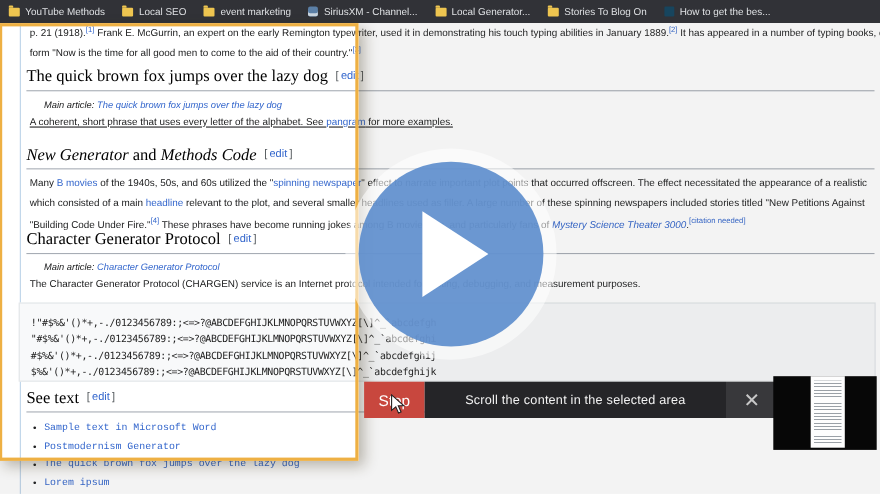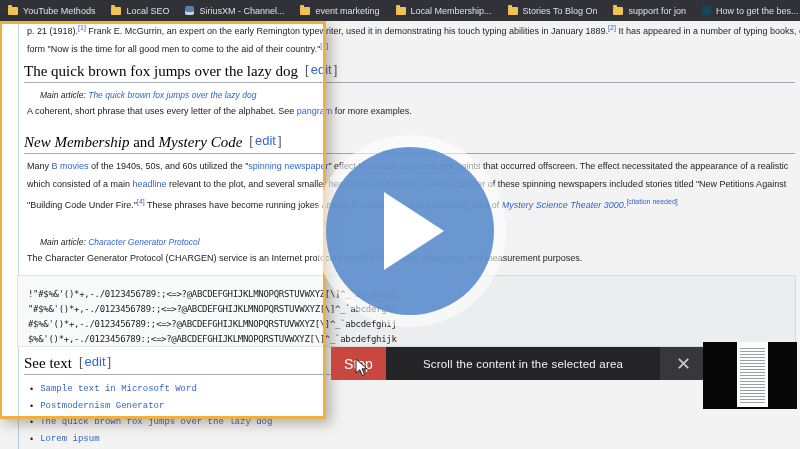--- a/index.html
+++ b/index.html
@@ -25,21 +25,21 @@
   .tline { position:absolute; left:27px; white-space:nowrap; font-size:9px; color:#202122; }
   .para-multi { position:absolute; left:27px; white-space:nowrap; font-size:9px; color:#202122; line-height:18px; }
   .para-multi div { white-space:nowrap; }
   .sg-lnk { color:#3366cc; }
   .sg-it { font-style:italic; }
   .sg-itlnk { color:#3366cc; font-style:italic; }
   .sg-ref { color:#3366cc; font-size:7px; vertical-align:4px; }
   .h2 { position:absolute; left:24px; right:5px; height:21px; font-family:"Liberation Serif", serif;
     font-size:15px; color:#000; border-bottom:1px solid #a7adb5; white-space:nowrap; }
   .h2 .sg-it { font-style:italic; }
-  .editsec { font-family:"Liberation Sans", sans-serif; font-size:13px; margin-left:7px;
+  .editsec { font-family:"Liberation Sans", sans-serif; font-size:10px; margin-left:7px;
     vertical-align:2px; cursor:pointer; }
   .editsec .br { color:#54595d; }
   .editsec .ed { color:#3366cc; padding:0 2px; }
   .main-article { position:absolute; left:40px; font-size:8.5px; font-style:italic; color:#202122; white-space:nowrap; }
   .codeblock { position:absolute; left:17px; top:254px; width:779px; height:72px; background:#f8f9fa;
     border:1px solid #e2e5e8; padding:11px 0 0 10px; font-family:"DejaVu Sans Mono", monospace;
     font-size:9px; letter-spacing:-0.3px; color:#222; line-height:15px; overflow:hidden; }
   .codeblock div { white-space:pre; }
   .see-list { position:absolute; left:30px; top:360px; }
   .li-row { display:flex; align-items:center; height:16.5px; font-size:9px; white-space:nowrap; }
@@ -85,68 +85,67 @@
   <div class="bookmarks-bar">
     <div class="bm">
       <span class="ic-folder"></span>
       <span class="bm-label">YouTube Methods</span>
     </div>
     <div class="bm">
       <span class="ic-folder"></span>
       <span class="bm-label">Local SEO</span>
     </div>
     <div class="bm">
+      <span class="ic-folder"></span>
+      <span class="bm-label">event marketing</span>
+    </div>
+    <div class="bm">
       <span class="ic-fav-blue"></span>
       <span class="bm-label">SiriusXM - Channel...</span>
     </div>
     <div class="bm">
       <span class="ic-folder"></span>
-      <span class="bm-label">event marketing</span>
-    </div>
-    <div class="bm">
-      <span class="ic-folder"></span>
-      <span class="bm-label">Local Membership...</span>
+      <span class="bm-label">Local Generator...</span>
     </div>
     <div class="bm">
       <span class="ic-folder"></span>
       <span class="bm-label">Stories To Blog On</span>
-    </div>
-    <div class="bm">
-      <span class="ic-folder"></span>
-      <span class="bm-label">support for jon</span>
     </div>
     <div class="bm">
       <span class="ic-fav-dark"></span>
       <span class="bm-label">How to get the bes...</span>
     </div>
   </div>
 
   <div class="page">
     <div class="content-border"></div>
 
     <div class="tline" style="top:3px;"><span>p. 21 (1918).</span><span class="sg-ref">[1]</span><span> Frank E. McGurrin, an expert on the early Remington typewriter, used it in demonstrating his touch typing abilities in January 1889.</span><span class="sg-ref">[2]</span><span> It has appeared in a number of typing books, often in the</span></div>
     <div class="tline" style="top:21px;"><span>form "Now is the time for all good men to come to the aid of their country."</span><span class="sg-ref">[3]</span></div>
 
     <div class="h2" style="top:41px;">
       <span><span>The quick brown fox jumps over the lazy dog</span></span><span class="editsec"><span class="br">[</span><span class="ed">edit</span><span class="br">]</span></span>
     </div>
     <div class="main-article" style="top:69px;">
       <span>Main article: </span><span class="sg-lnk">The quick brown fox jumps over the lazy dog</span>
     </div>
-    <div class="tline" style="top:85px;"><span>A coherent, short phrase that uses every letter of the alphabet. See </span><span class="sg-lnk">pangram</span><span> for more examples.</span></div>
+    <div class="tline" style="top:85px;text-decoration:underline;"><span>A coherent, short phrase that uses every letter of the alphabet. See </span><span class="sg-lnk">pangram</span><span> for more examples.</span></div>
 
     <div class="h2" style="top:112px;">
-      <span><span class="sg-it">New Membership</span><span> and </span><span class="sg-it">Mystery Code</span></span><span class="editsec"><span class="br">[</span><span class="ed">edit</span><span class="br">]</span></span>
+      <span><span class="sg-it">New Generator</span><span> and </span><span class="sg-it">Methods Code</span></span><span class="editsec"><span class="br">[</span><span class="ed">edit</span><span class="br">]</span></span>
     </div>
     <div class="para-multi" style="top:136px;">
       <div><span>Many </span><span class="sg-lnk">B movies</span><span> of the 1940s, 50s, and 60s utilized the "</span><span class="sg-lnk">spinning newspaper</span><span>" effect to narrate important plot points that occurred offscreen. The effect necessitated the appearance of a realistic</span></div>
       <div><span>which consisted of a main </span><span class="sg-lnk">headline</span><span> relevant to the plot, and several smaller headlines used as filler. A large number of these spinning newspapers included stories titled "New Petitions Against</span></div>
       <div><span>"Building Code Under Fire."</span><span class="sg-ref">[4]</span><span> These phrases have become running jokes among B movie fans, and particularly fans of </span><span class="sg-itlnk">Mystery Science Theater 3000</span><span>.</span><span class="sg-ref">[citation needed]</span></div>
     </div>
 
+    <div class="h2" style="top:189px;">
+      <span><span>Character Generator Protocol</span></span><span class="editsec"><span class="br">[</span><span class="ed">edit</span><span class="br">]</span></span>
+    </div>
     <div class="main-article" style="top:216px;">
       <span>Main article: </span><span class="sg-lnk">Character Generator Protocol</span>
     </div>
     <div class="tline" style="top:232px;"><span>The Character Generator Protocol (CHARGEN) service is an Internet protocol intended for testing, debugging, and measurement purposes.</span></div>
 
     <div class="codeblock">
       <div>!"#$%&amp;'()*+,-./0123456789:;&lt;=&gt;?@ABCDEFGHIJKLMNOPQRSTUVWXYZ[\]^_`abcdefgh</div>
       <div>"#$%&amp;'()*+,-./0123456789:;&lt;=&gt;?@ABCDEFGHIJKLMNOPQRSTUVWXYZ[\]^_`abcdefghi</div>
       <div>#$%&amp;'()*+,-./0123456789:;&lt;=&gt;?@ABCDEFGHIJKLMNOPQRSTUVWXYZ[\]^_`abcdefghij</div>
       <div>$%&amp;'()*+,-./0123456789:;&lt;=&gt;?@ABCDEFGHIJKLMNOPQRSTUVWXYZ[\]^_`abcdefghijk</div>

